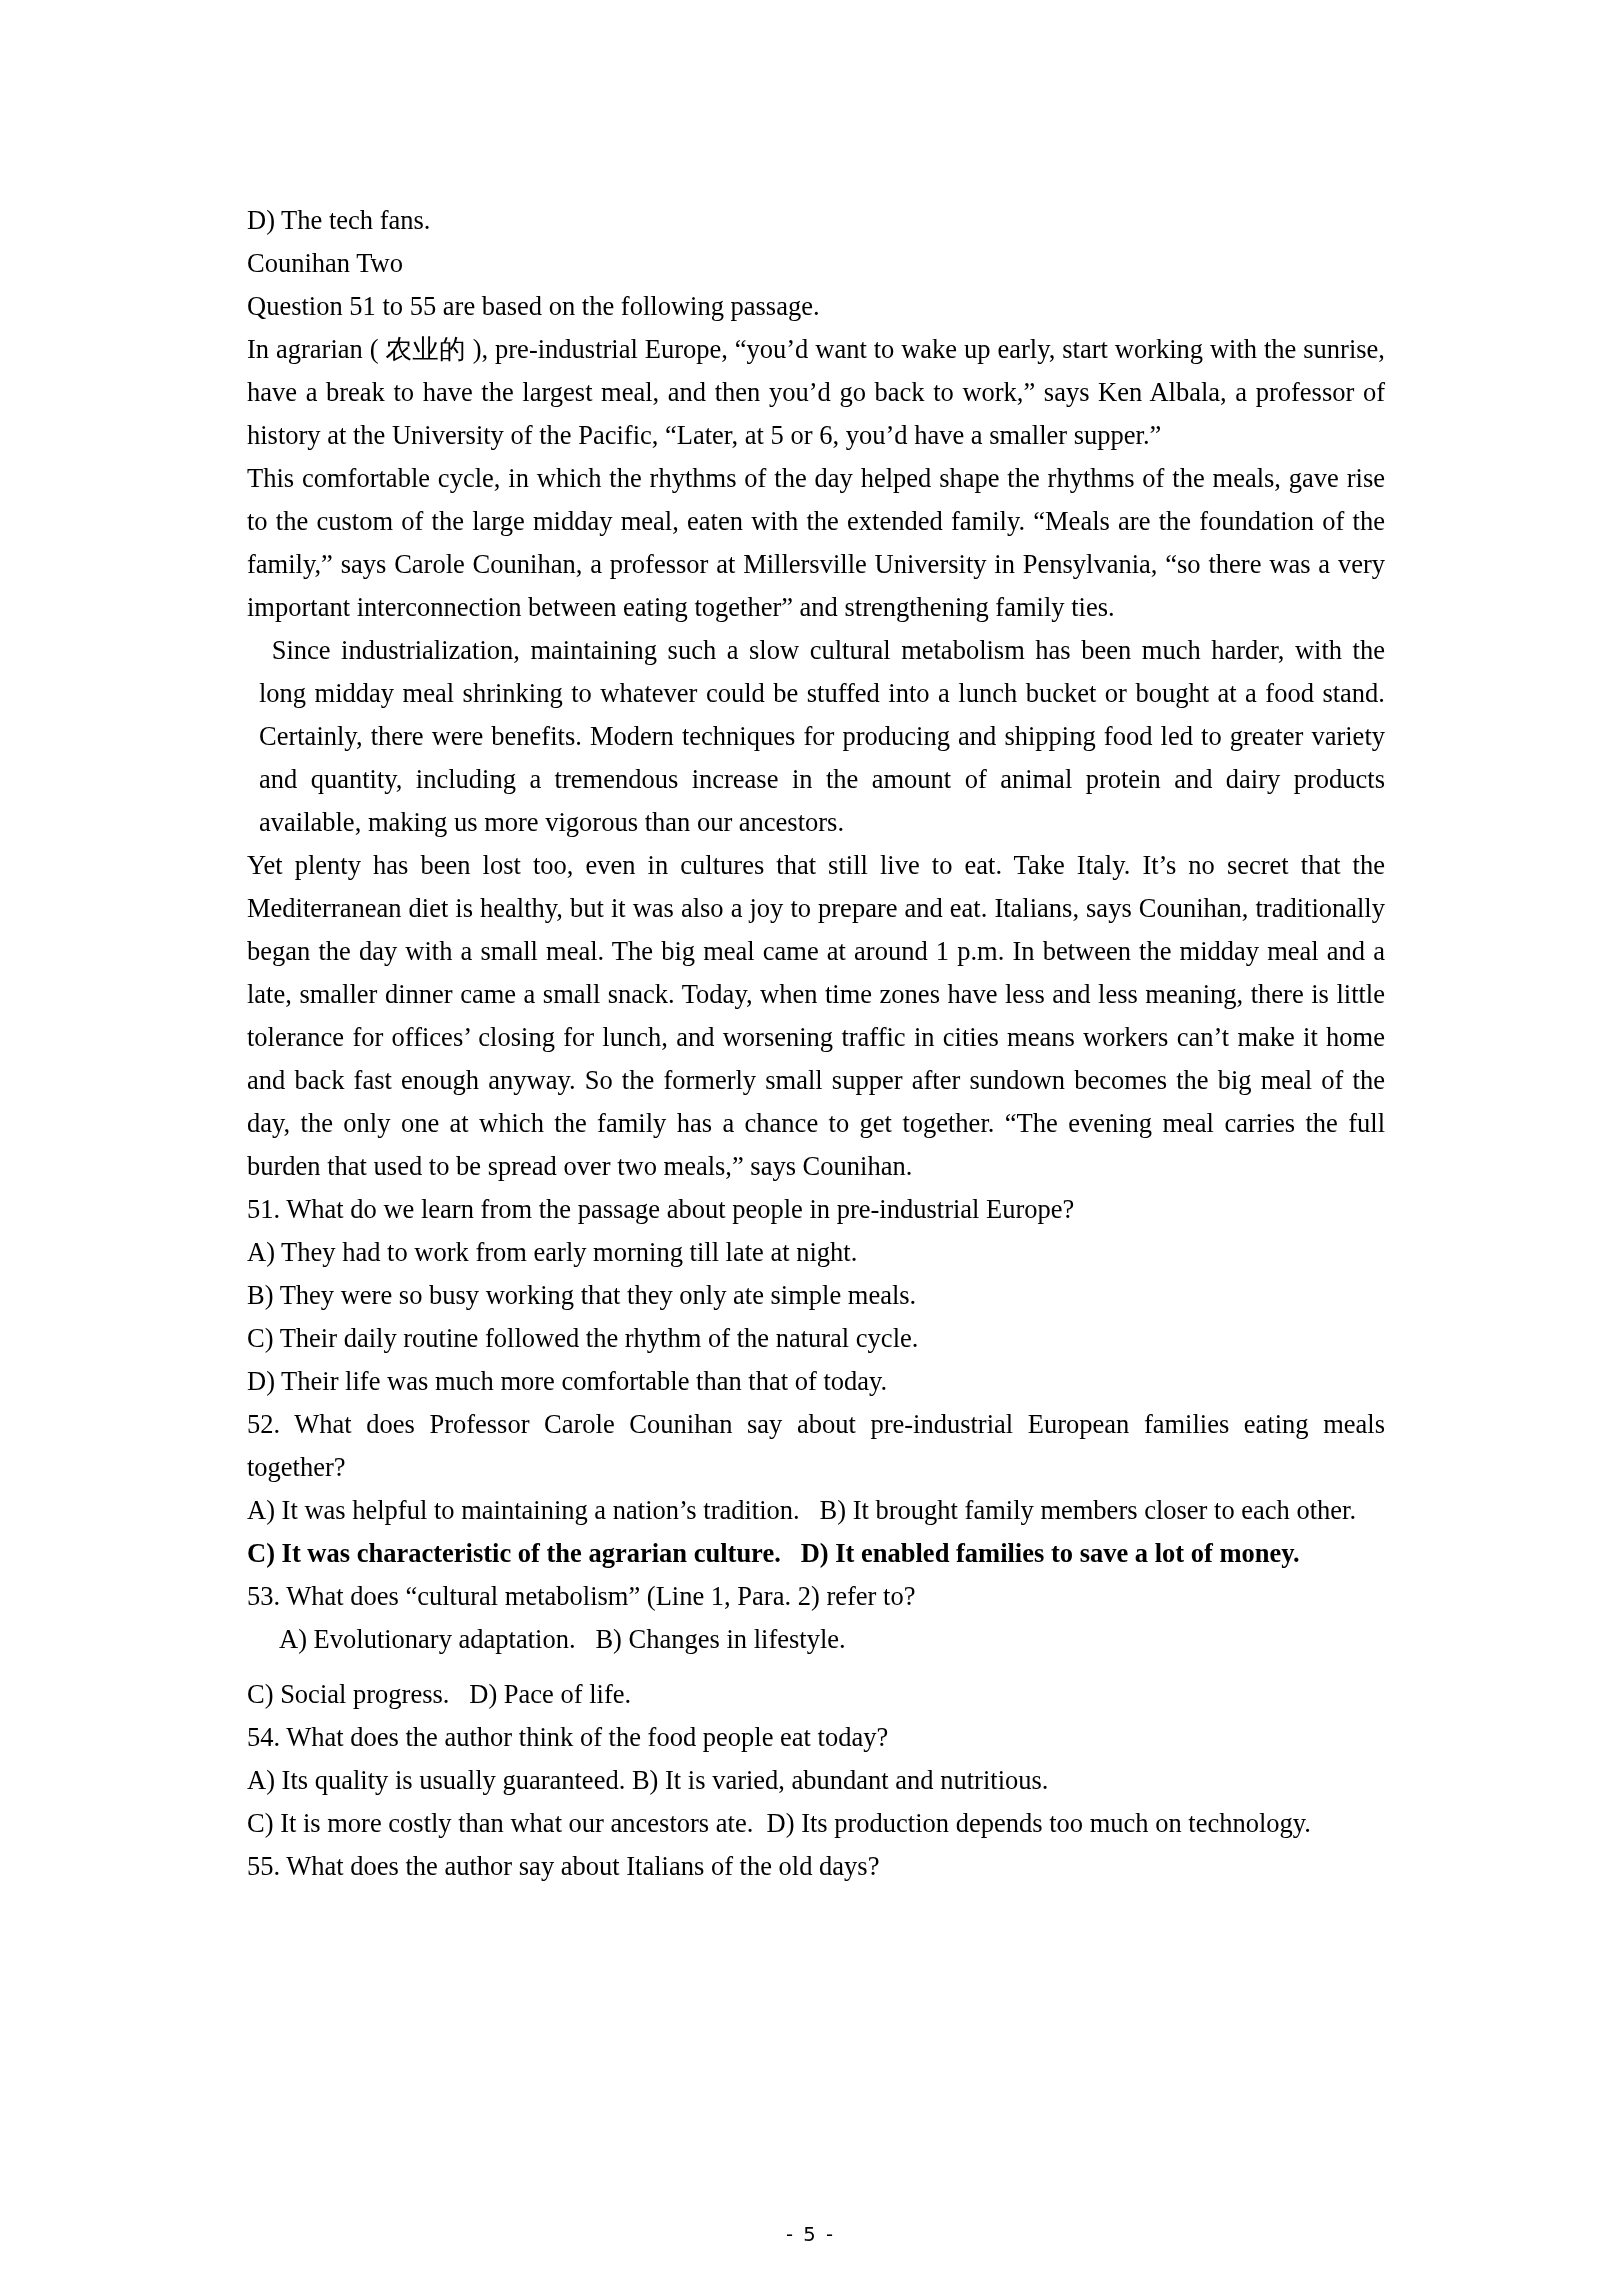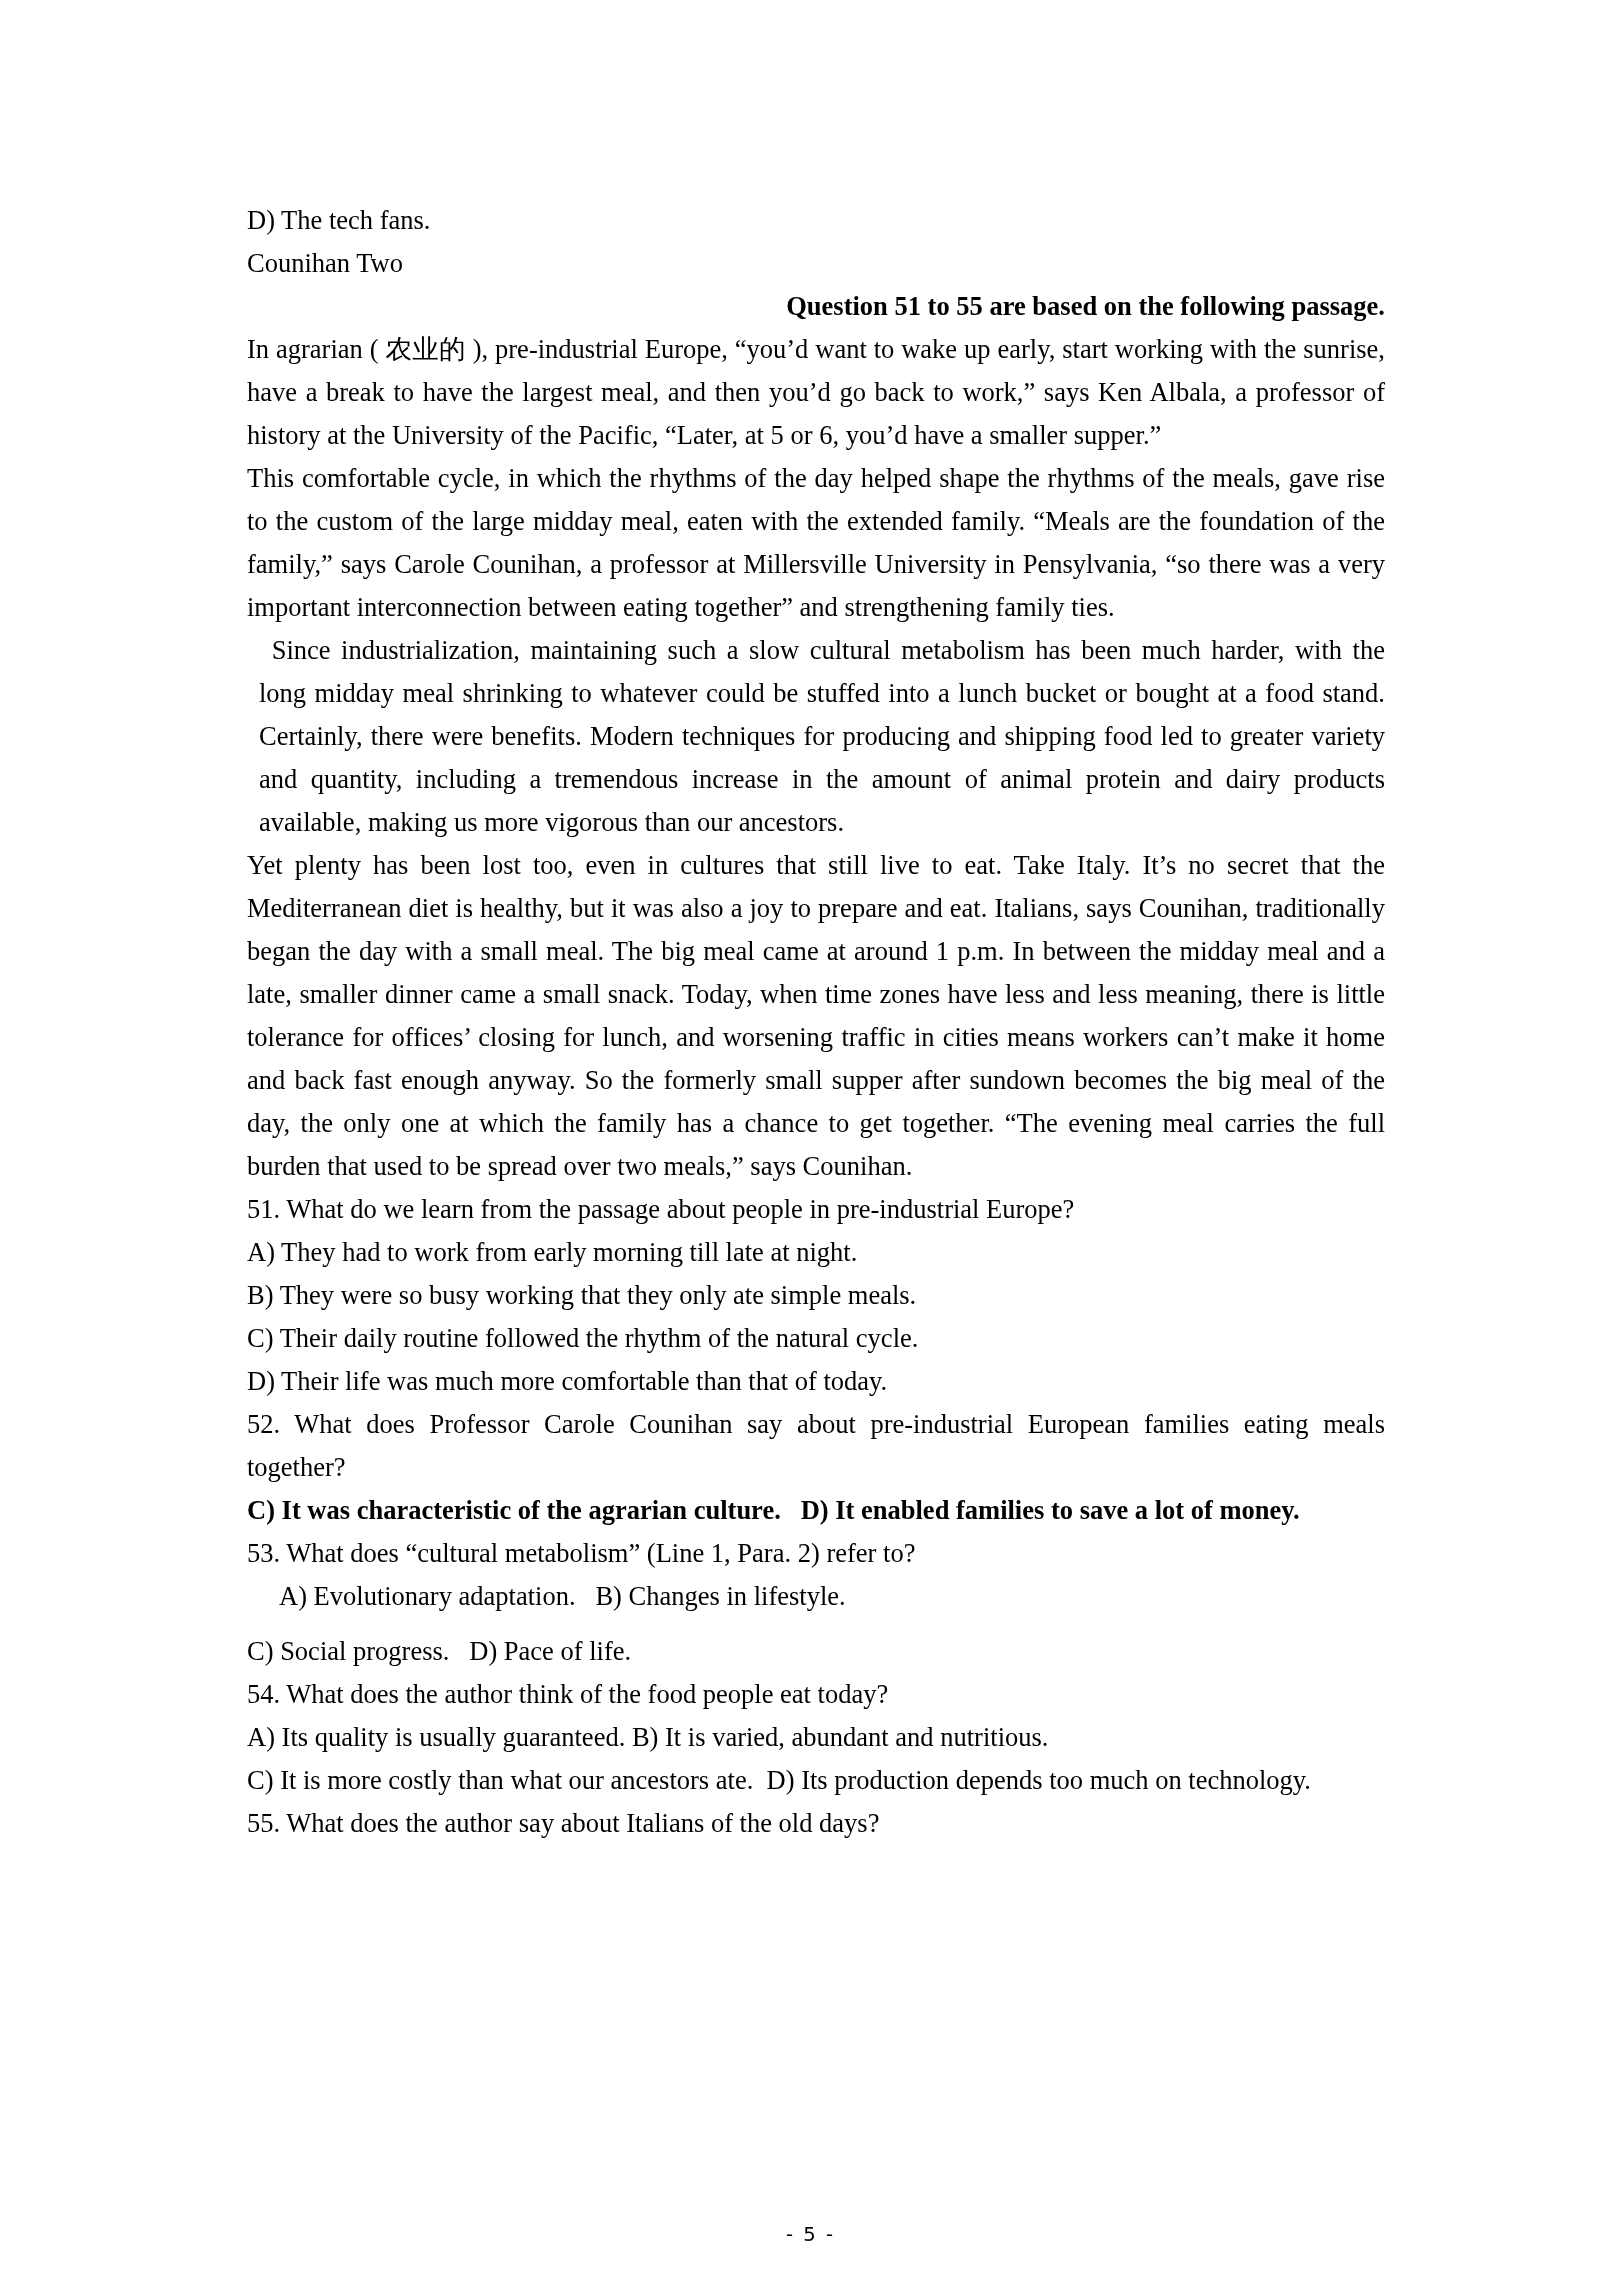--- a/index.html
+++ b/index.html
@@ -9,21 +9,21 @@
     left: 247px;
     top: 199px;
     width: 1138px;
     font-family: "Liberation Serif", "DejaVu Serif", serif;
     font-size: 26.5px;
     line-height: 43px;
     color: #000000;
   }
   .line { display: block; margin: 0; }
   .justify { text-align: justify; text-align-last: left; }
-  .bold { font-weight: bold; text-align: right; }
+  .bold { font-weight: normal; }
   .two-col { display: flex; }
   .two-col .col-a { width: 644px; }
   .indent { text-indent: 12.7px; margin-left: 12px; }
   .footer {
     position: absolute;
     top: 2223px;
     left: 0;
     width: 1621px;
     text-align: center;
     font-family: "DejaVu Sans", sans-serif;
@@ -52,20 +52,21 @@
   <div>
     <p class="line justify">51. What do we learn from the passage about people in pre-industrial Europe?</p>
     <p class="line justify">A) They had to work from early morning till late at night.</p>
     <p class="line justify">B) They were so busy working that they only ate simple meals.</p>
     <p class="line justify">C) Their daily routine followed the rhythm of the natural cycle.</p>
     <p class="line justify">D) Their life was much more comfortable than that of today.</p>
   </div>
 
   <div>
     <p class="line justify">52. What does Professor Carole Counihan say about pre-industrial European families eating meals together?</p>
+    <p class="line justify" style="white-space: pre-wrap;">A) It was helpful to maintaining a nation’s tradition.   B) It brought family members closer to each other.</p>
     <p class="line justify" style="white-space: pre-wrap; font-weight: bold;">C) It was characteristic of the agrarian culture.   D) It enabled families to save a lot of money.</p>
   </div>
 
   <div>
     <p class="line justify">53. What does “cultural metabolism” (Line 1, Para. 2) refer to?</p>
     <p class="line" style="white-space: pre-wrap; margin-left: 32px;">A) Evolutionary adaptation.   B) Changes in lifestyle.</p>
     <p class="line" style="white-space: pre-wrap; margin-top: 12px;">C) Social progress.   D) Pace of life.</p>
   </div>
 
   <div>

